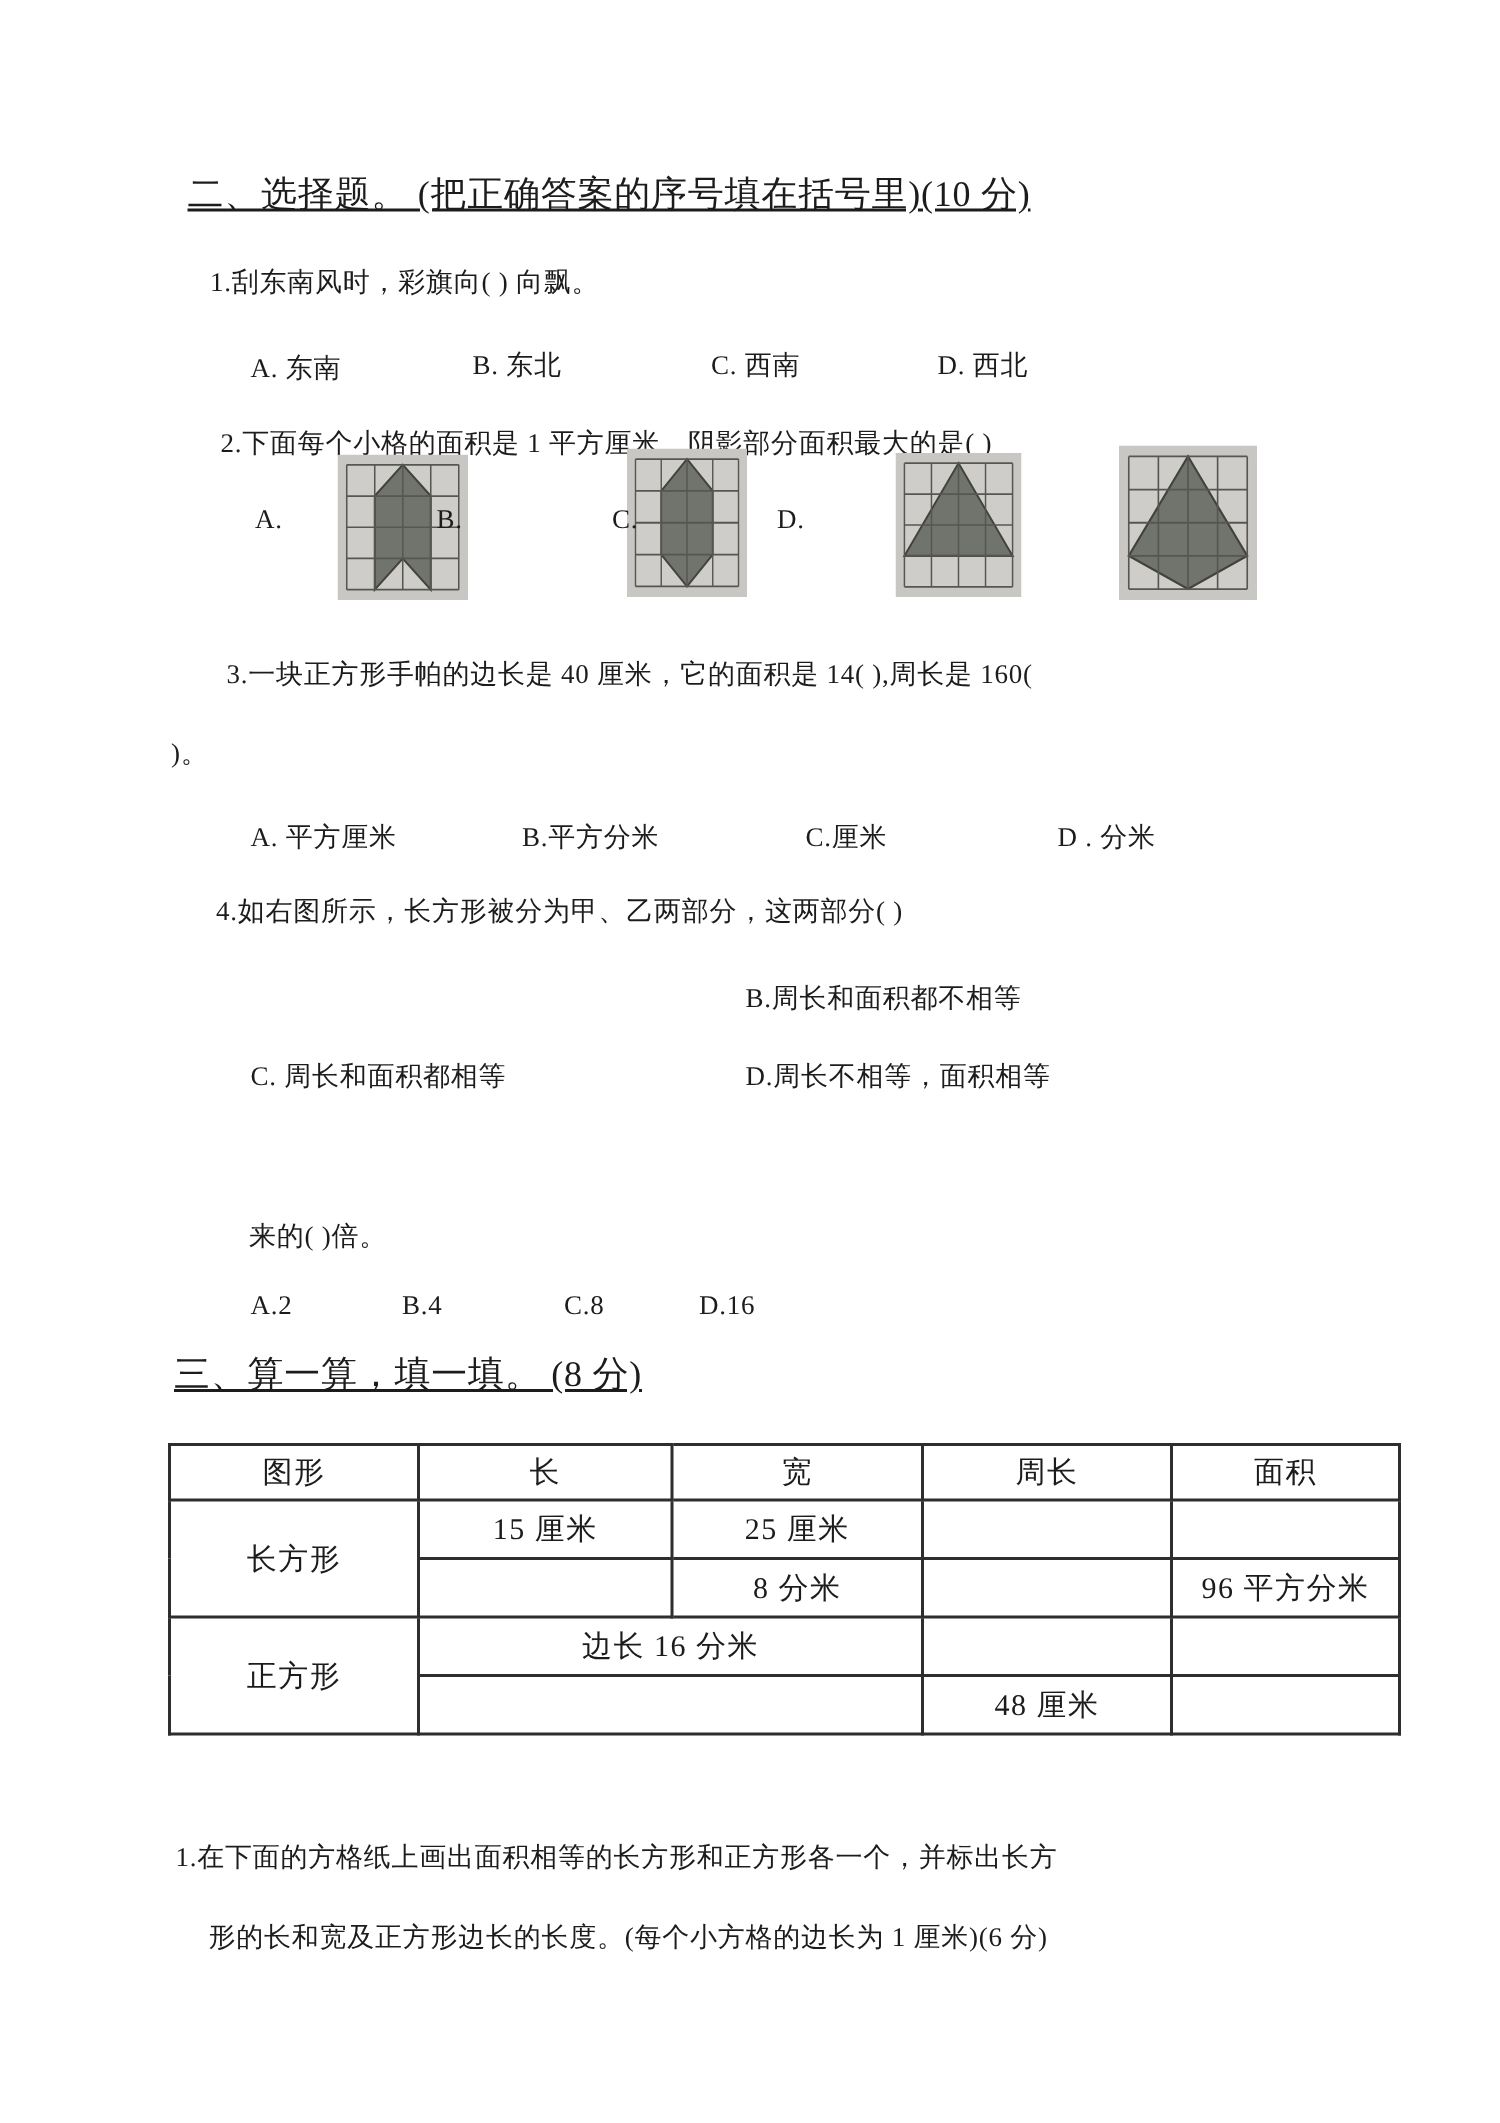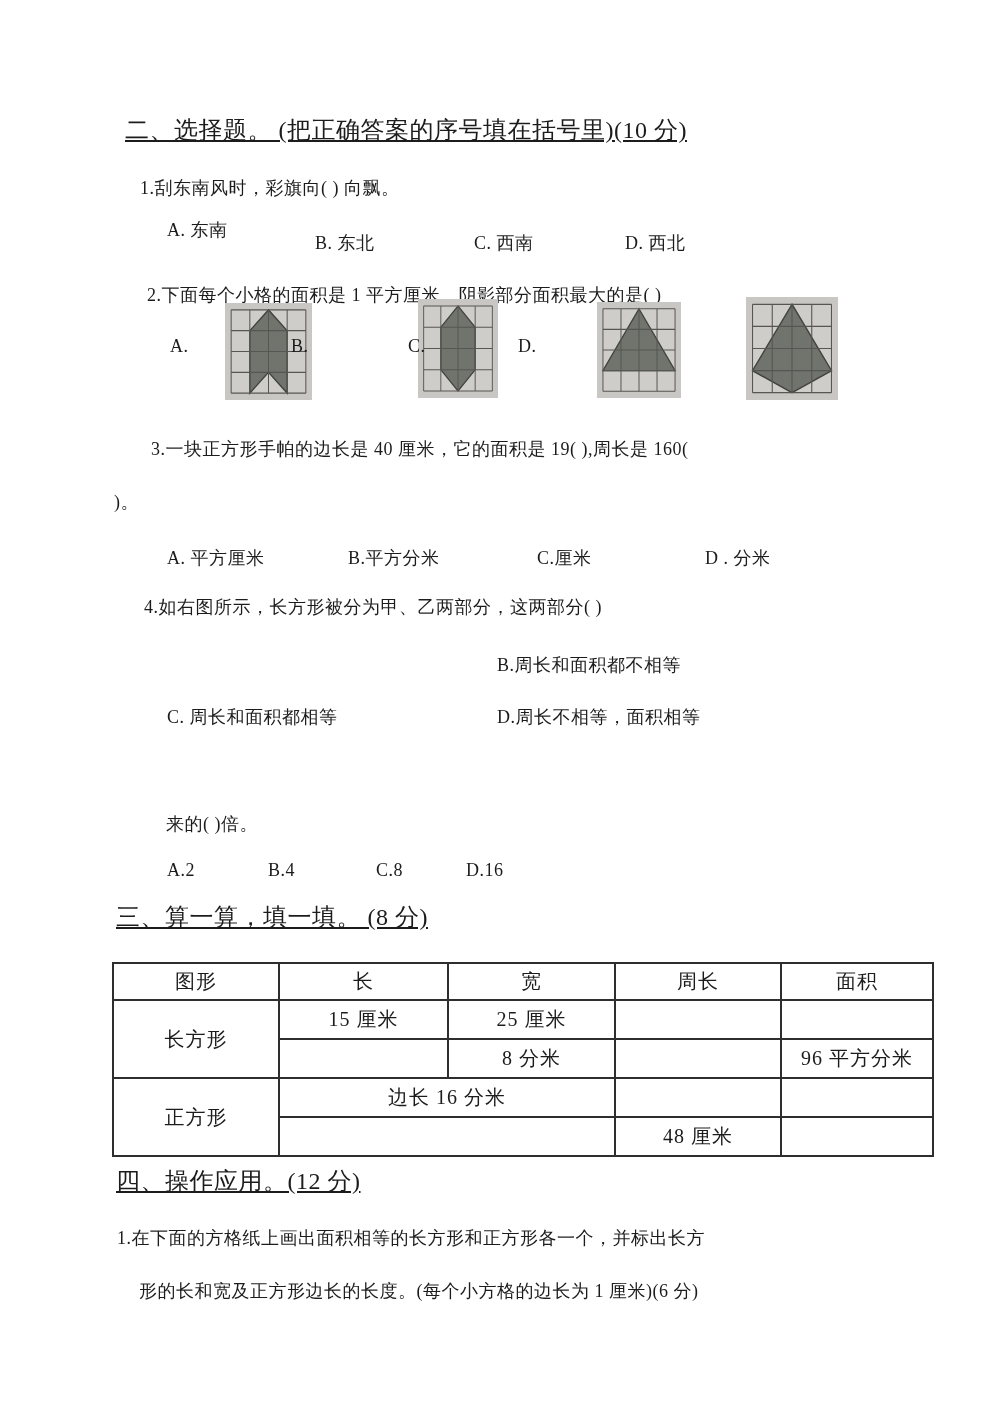--- a/index.html
+++ b/index.html
@@ -23,21 +23,21 @@
   table.fill tr.hdr td{height:35px;}
 </style>
 </head>
 <body>
 
 <div class="page">
 
   <div class="t sec" style="left:125px;top:116px">二、选择题。 (把正确答案的序号填在括号里)(10 分)</div>
 
   <div class="t" style="left:140px;top:174px">1.刮东南风时，彩旗向(  ) 向飘。</div>
-  <div class="t" style="left:167px;top:216px">A. 东南</div>
+  <div class="t" style="left:167px;top:231px">A. 东南</div>
   <div class="t" style="left:315px;top:229px">B. 东北</div>
   <div class="t" style="left:474px;top:229px">C. 西南</div>
   <div class="t" style="left:625px;top:229px">D. 西北</div>
 
   <div class="t" style="left:147px;top:281px">2.下面每个小格的面积是 1 平方厘米，阴影部分面积最大的是(  )</div>
 
   <div class="t" style="left:170px;top:332px">A.</div>
   <div class="fig" style="left:225px;top:303px;width:87px;height:97px">
       <svg viewBox="-0.33 -0.33 4.66 4.66" preserveAspectRatio="none" style="width:100%;height:100%;display:block">
         <rect x="-0.33" y="-0.33" width="4.66" height="4.66" fill="#c8c7c4"></rect>
@@ -103,21 +103,21 @@
         <line x1="3" y1="0" x2="3" y2="4" stroke="#565652" stroke-width="0.055"></line>
         <line x1="4" y1="0" x2="4" y2="4" stroke="#565652" stroke-width="0.055"></line>
         <line x1="0" y1="0" x2="4" y2="0" stroke="#565652" stroke-width="0.055"></line>
         <line x1="0" y1="1" x2="4" y2="1" stroke="#565652" stroke-width="0.055"></line>
         <line x1="0" y1="2" x2="4" y2="2" stroke="#565652" stroke-width="0.055"></line>
         <line x1="0" y1="3" x2="4" y2="3" stroke="#565652" stroke-width="0.055"></line>
         <line x1="0" y1="4" x2="4" y2="4" stroke="#565652" stroke-width="0.055"></line>
       </svg>
     </div>
 
-  <div class="t" style="left:151px;top:435px">3.一块正方形手帕的边长是 40 厘米，它的面积是 19(  ),周长是 160(</div>
+  <div class="t" style="left:151px;top:435px">3.一块正方形手帕的边长是 40 厘米，它的面积是 14(  ),周长是 160(</div>
   <div class="t" style="left:114px;top:488px">)。</div>
   <div class="t" style="left:167px;top:544px">A. 平方厘米</div>
   <div class="t" style="left:348px;top:544px">B.平方分米</div>
   <div class="t" style="left:537px;top:544px">C.厘米</div>
   <div class="t" style="left:705px;top:544px">D . 分米</div>
 
   <div class="t" style="left:144px;top:593px">4.如右图所示，长方形被分为甲、乙两部分，这两部分(  )</div>
   <div class="t" style="left:497px;top:651px">B.周长和面积都不相等</div>
   <div class="t" style="left:167px;top:703px">C. 周长和面积都相等</div>
   <div class="t" style="left:497px;top:703px">D.周长不相等，面积相等</div>
@@ -168,17 +168,16 @@
       </tr>
       <tr>
         <td colspan="2"></td>
         <td>48 厘米</td>
         <td></td>
       </tr>
     </tbody>
       </table>
   </div>
 
-  <div class="t sec" style="left:116px;top:1167px">四、操作应用。(12 分)</div>
   <div class="t" style="left:117px;top:1224px">1.在下面的方格纸上画出面积相等的长方形和正方形各一个，并标出长方</div>
   <div class="t" style="left:139px;top:1277px">形的长和宽及正方形边长的长度。(每个小方格的边长为 1 厘米)(6 分)</div>
 
 </div>
 
 </body></html>

